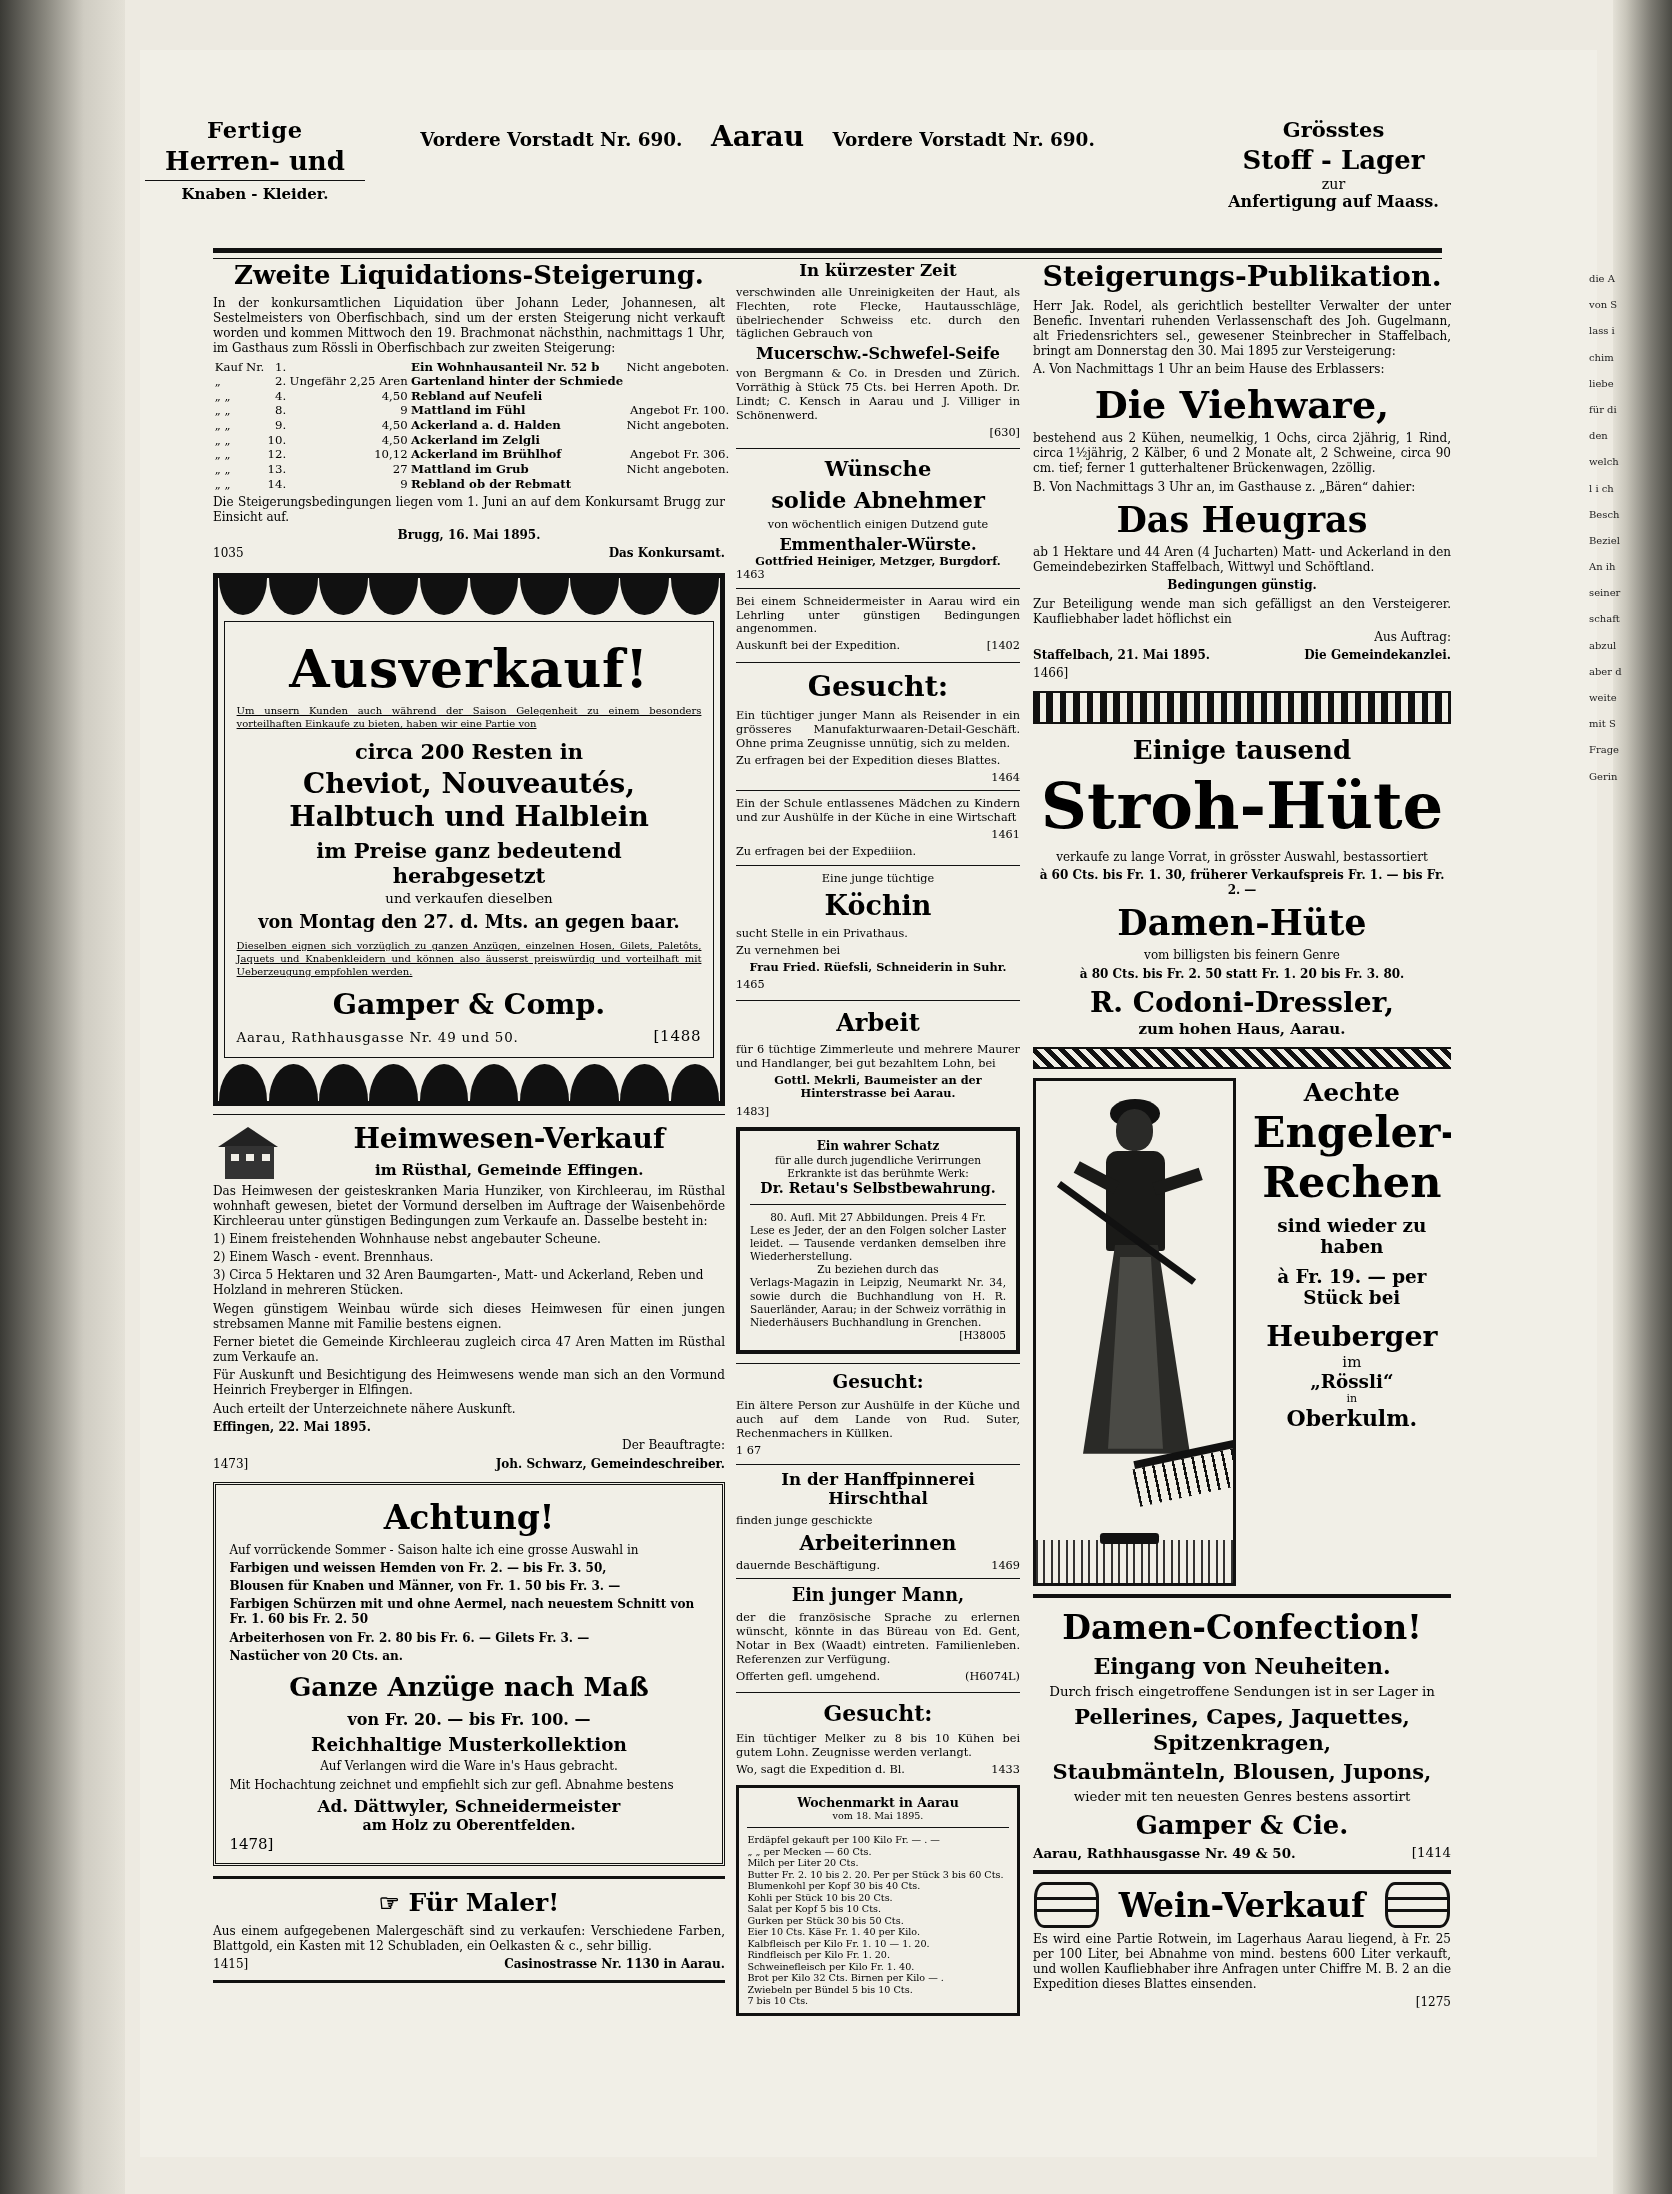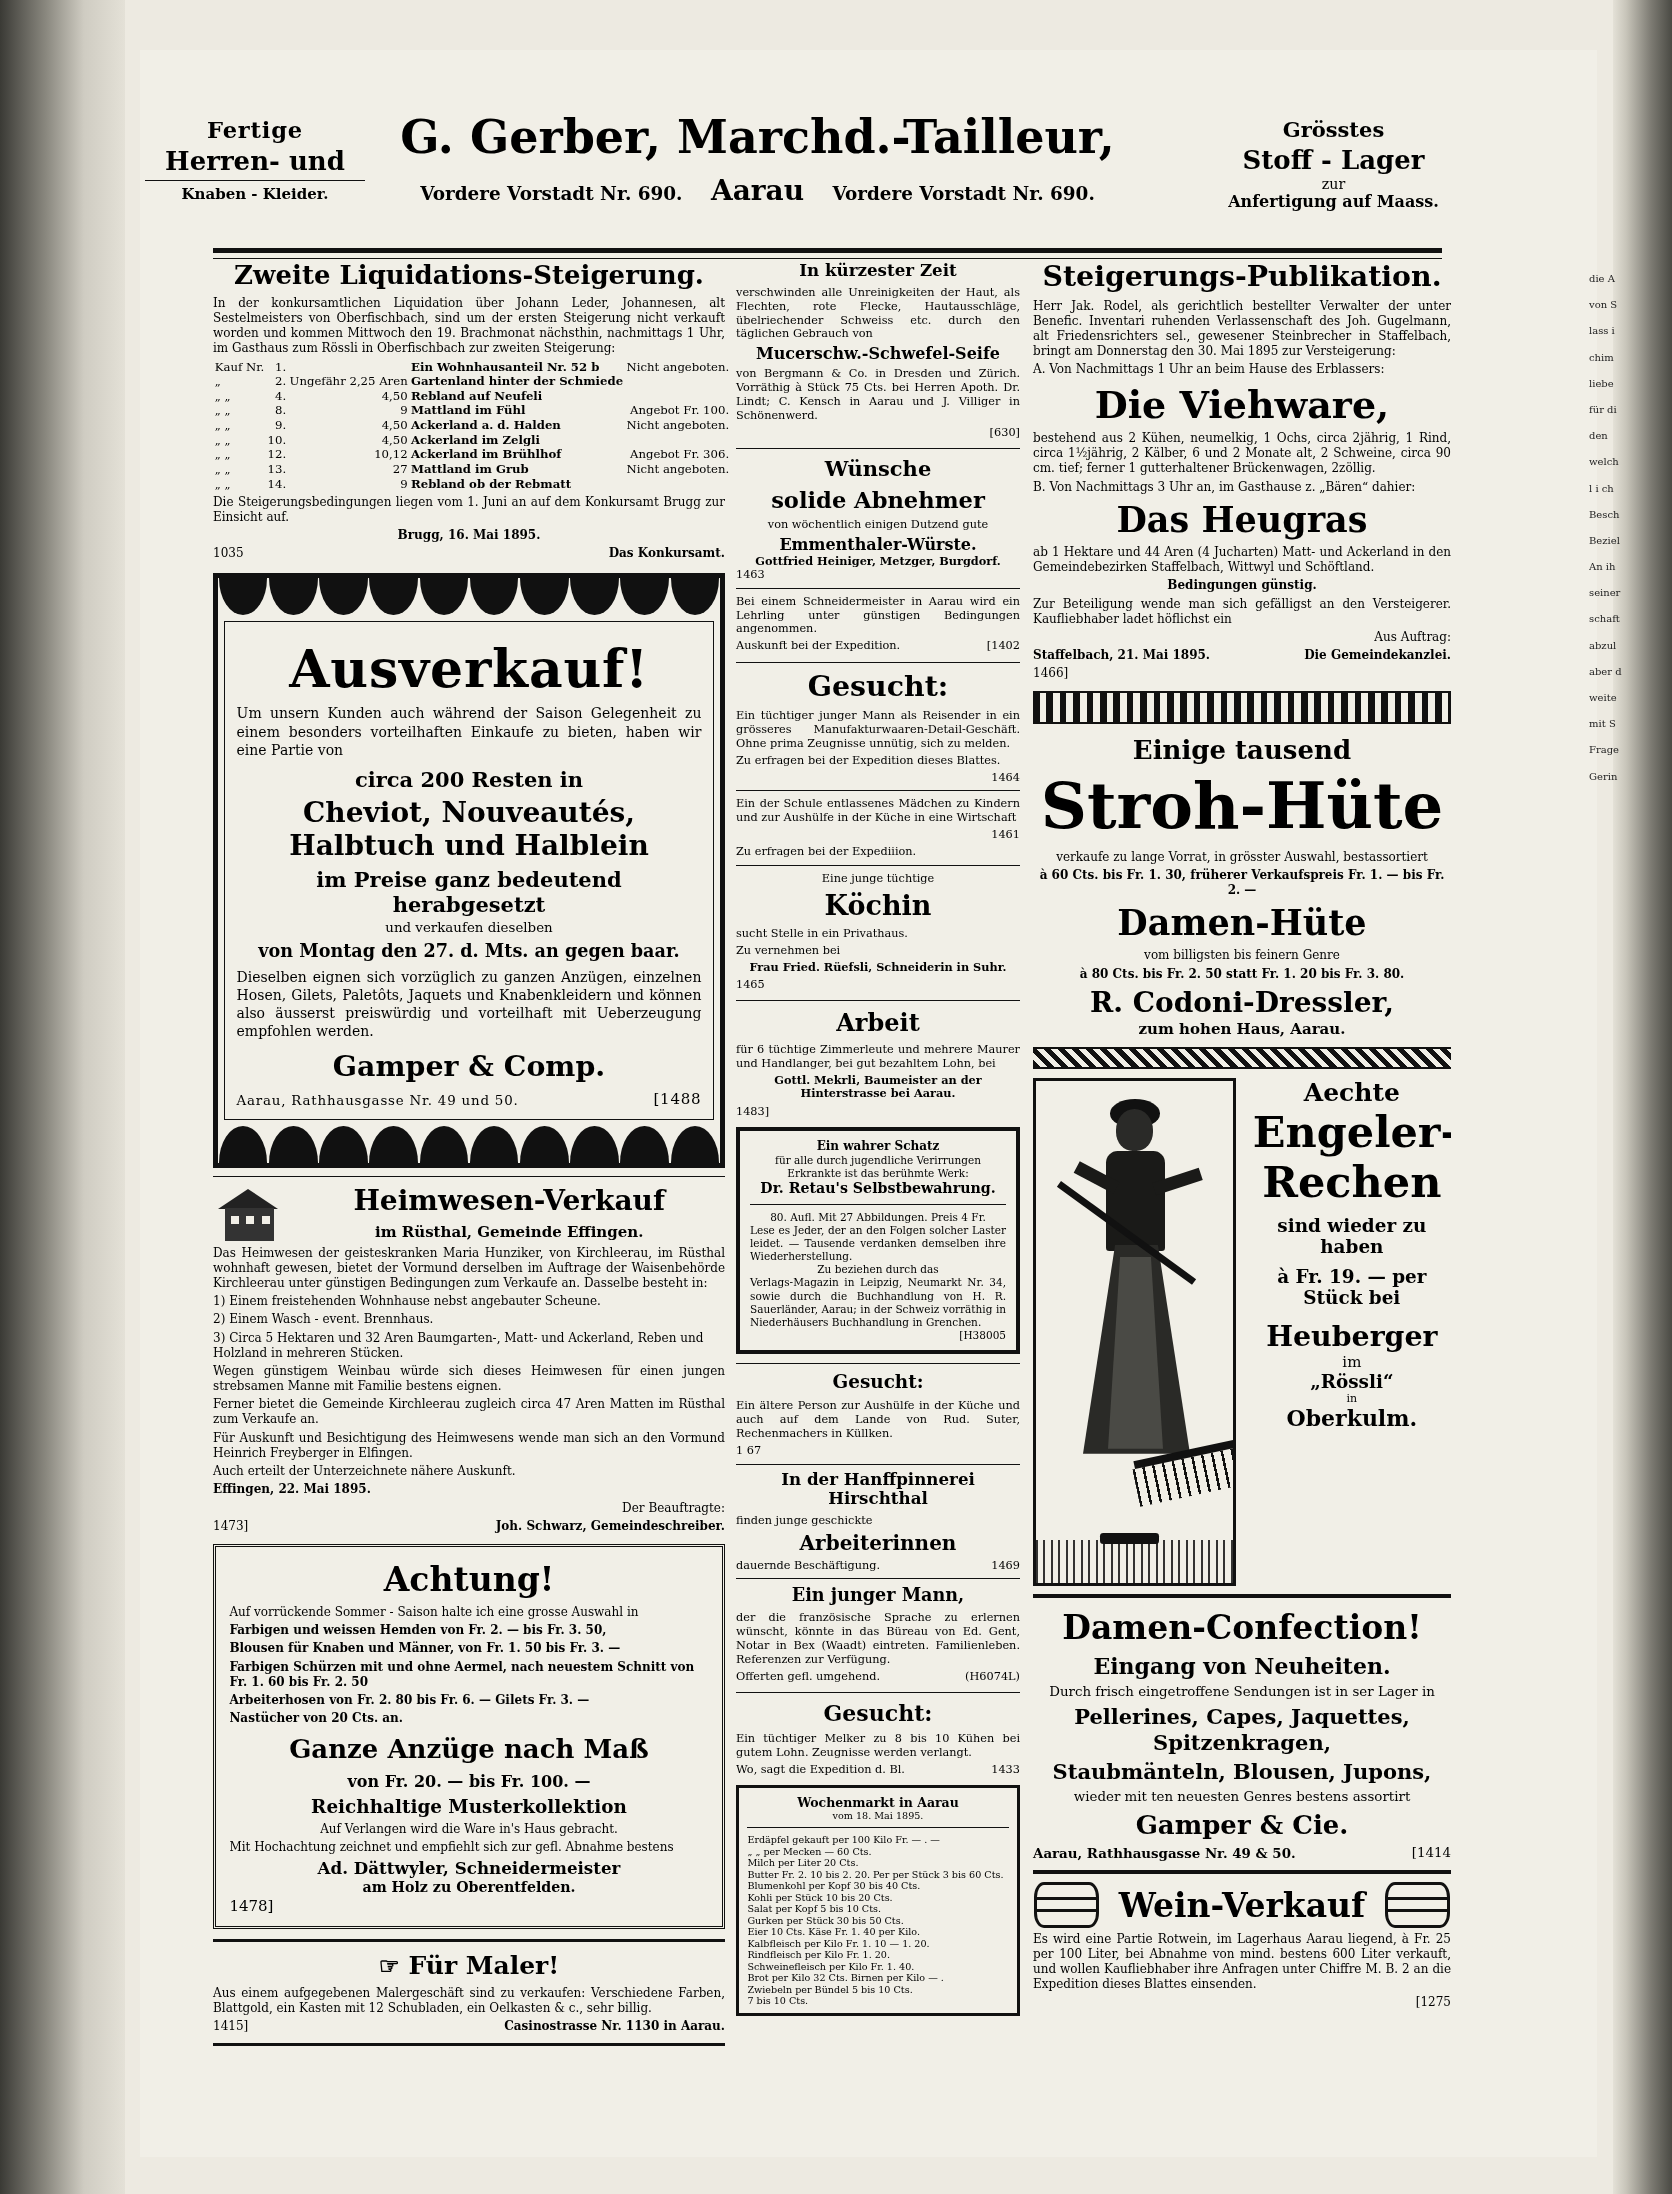--- a/index.html
+++ b/index.html
@@ -61,21 +61,21 @@
   .t-liq{font-size:26px;}
   .tbl{width:100%;font-size:11.7px;border-collapse:collapse;}
   .tbl td{padding:0 1.7px;vertical-align:top;white-space:nowrap;}
   .tbl td.n{text-align:right;width:28.4px;}
   .tbl td.q{text-align:right;width:38px;}
 
   
   .frame-ad{border:5px solid #111;padding:0;margin-top:11.7px;background:#f1efe7;position:relative;}
   .frame-inner{border:1.7px solid #111;margin:5.9px;padding:8.4px 11.7px 11.7px 11.7px;position:relative;}
   .ausverkauf{font-size:52px;text-align:center;font-weight:bold;margin:8.4px 0 5px 0;letter-spacing:0.8px;}
-  .av-body{font-size:14px;line-height:1.3;text-align:justify;}
+  .av-body{font-size:10px;line-height:1.3;text-align:justify;text-decoration:underline;}
   .av-c1{text-align:center;font-size:21px;font-weight:bold;margin-top:8.4px;}
   .av-c2{text-align:center;font-size:28px;font-weight:bold;margin-top:3.3px;}
   .av-c3{text-align:center;font-size:21px;font-weight:bold;margin-top:5px;}
   .av-c4{text-align:center;font-size:13.4px;margin-top:3.3px;}
   .av-c5{text-align:center;font-size:17.6px;font-weight:bold;margin-top:5px;}
   .av-sig{text-align:center;font-size:28.4px;font-weight:bold;margin-top:8.4px;}
   .av-addr{font-size:13.4px;margin-top:6.7px;letter-spacing:0.8px;}
   .scallop{display:flex;}
   .scallop i{flex:1;height:37px;background:#111;
      border-bottom-left-radius:50% 100%;border-bottom-right-radius:50% 100%;margin:0 0.8px;}
@@ -170,21 +170,20 @@
   <div class="paper"></div>
 
   <div class="masthead">
     <div class="mh-left">
       <div class="mh-l1">Fertige</div>
       <div class="mh-l2">Herren- und</div>
       <div class="mh-rule"></div>
       <div class="mh-l3">Knaben - Kleider.</div>
     </div>
     <div class="mh-center">
-      <div class="mh-title">G. Gerber, Marchd.-Tailleur,</div>
       <div class="mh-sub">
         <span>Vordere Vorstadt Nr. 690.</span>
         <span class="city">Aarau</span>
         <span>Vordere Vorstadt Nr. 690.</span>
       </div>
     </div>
     <div class="mh-right">
       <div class="mh-r1">Grösstes</div>
       <div class="mh-r2">Stoff - Lager</div>
       <div class="mh-r3">zur</div>

